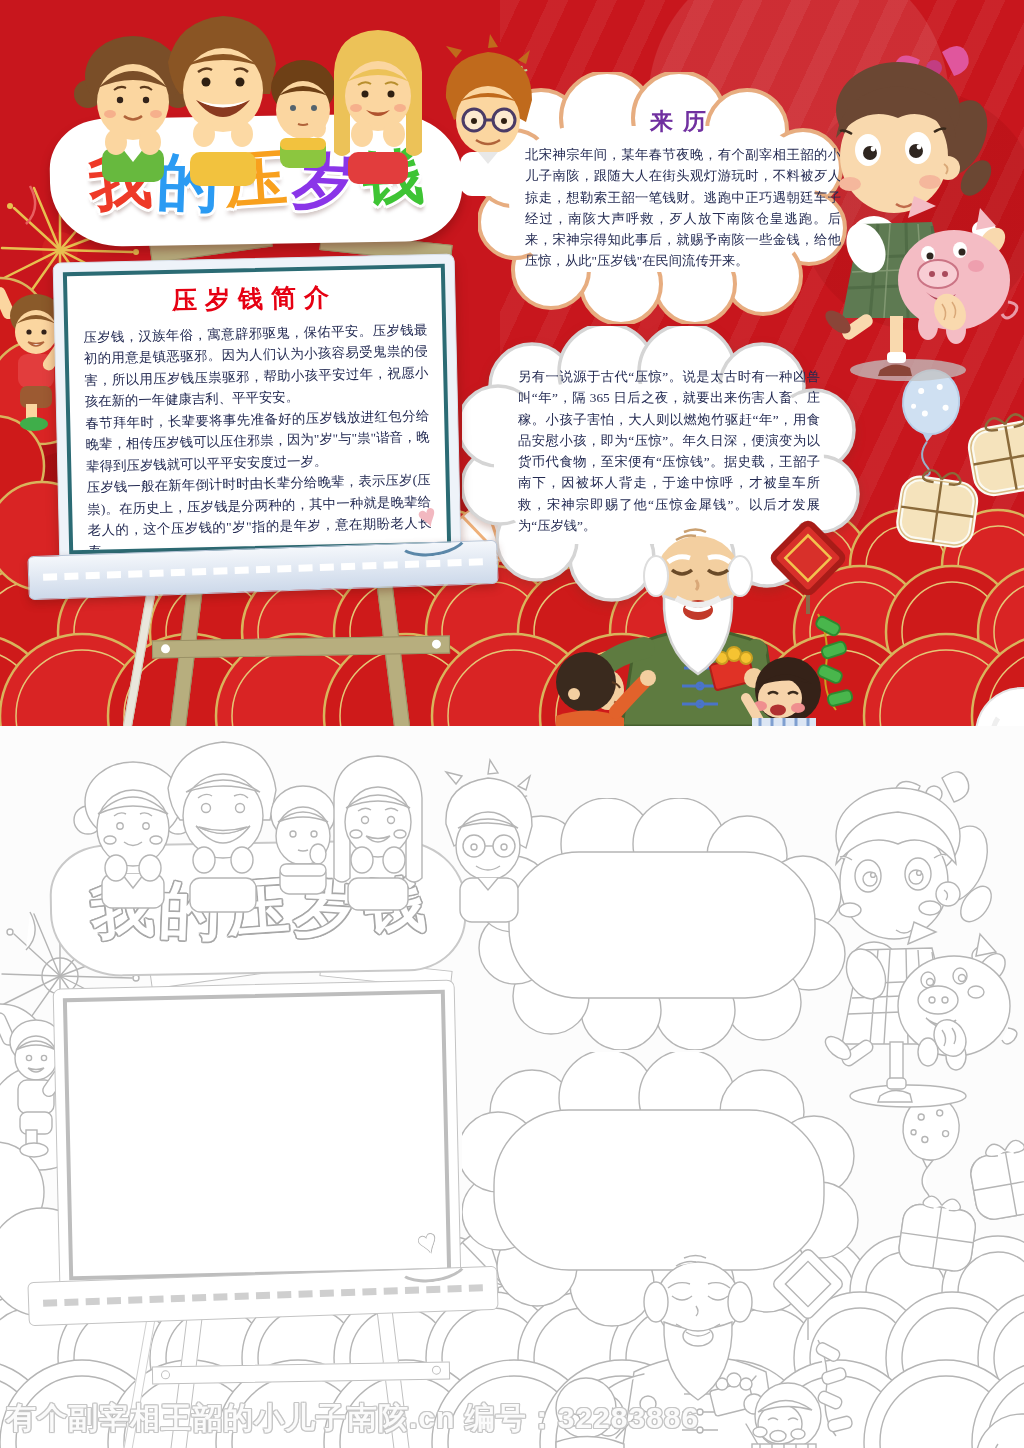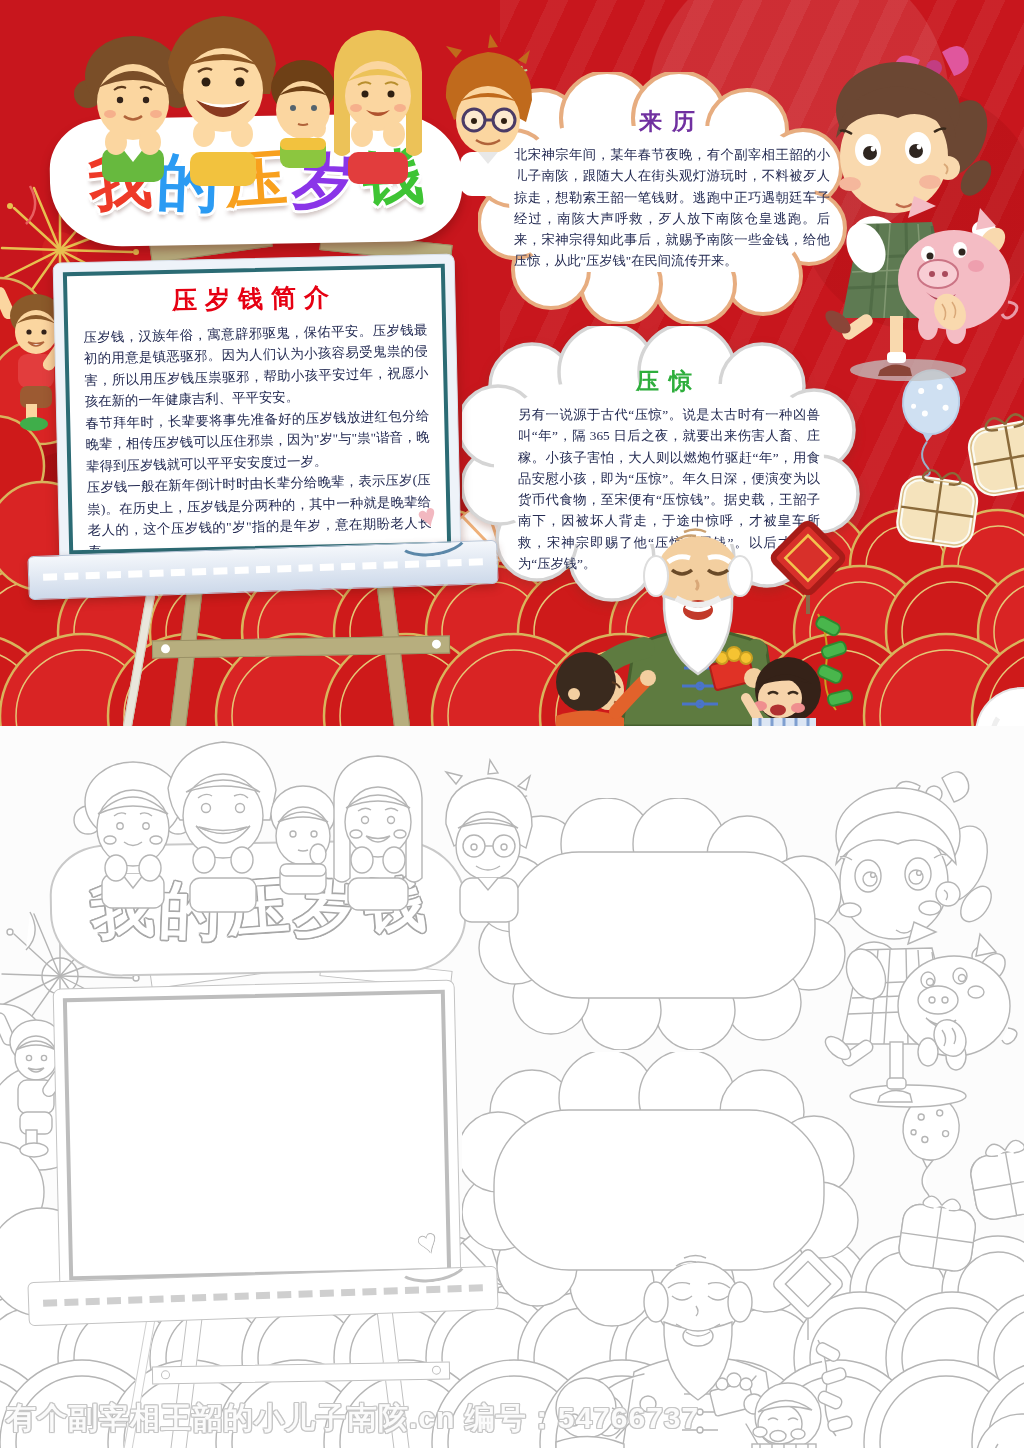--- a/index.html
+++ b/index.html
@@ -76,21 +76,21 @@
     border:3px solid transparent;border-bottom-color:#5b87a8;border-radius:50%;transform:rotate(-8deg);}
   .heart-glyph{position:absolute;left:26px;top:2px;font-size:32px;color:#f2b8c0;
     transform:rotate(-18deg);line-height:1;}
 
   
   .bubble{z-index:3;}
   .bubble svg{position:absolute;inset:0;width:100%;height:100%;}
   .bubble.origin{left:478px;top:72px;width:372px;height:252px;}
   .bubble.yajing{left:462px;top:326px;width:400px;height:280px;}
   .bubble-text{position:absolute;z-index:2;}
-  .bubble.origin .bubble-text{left:36px;top:34px;width:316px;}
+  .bubble.origin .bubble-text{left:47px;top:34px;width:316px;}
   .bubble.yajing .bubble-text{left:56px;top:40px;width:302px;}
   .bubble-heading{text-align:center;font-family:"Liberation Serif",serif;font-weight:bold;
     font-size:23px;letter-spacing:10px;margin:0 0 7px 0;}
   .bubble-p{font-family:"Liberation Serif",serif;font-size:13.3px;line-height:1.6;
     text-align:justify;margin:0;}
 
   
   .watermark{position:absolute;left:6px;top:672px;z-index:30;font-weight:bold;font-size:30px;
     letter-spacing:1px;color:#fbfbfb;white-space:nowrap;
     text-shadow:1.2px 0 #c6c6c6,-1.2px 0 #c6c6c6,0 1.2px #c6c6c6,0 -1.2px #c6c6c6,
@@ -416,21 +416,20 @@
             <circle cx="305" cy="220" r="40"></circle>
               <circle cx="230" cy="232" r="42"></circle>
               <circle cx="150" cy="232" r="42"></circle>
             <circle cx="75" cy="214" r="40"></circle>
               <circle cx="38" cy="160" r="38"></circle>
               <circle cx="36" cy="100" r="40"></circle>
           </g>
           <rect x="32" y="58" width="330" height="160" rx="75" fill="#fff" stroke="none"></rect>
         </svg>
         <div class="bubble-text erase">
-          <h3 class="bubble-heading" style="color: rgb(46, 174, 60);">压惊</h3>
           <p class="bubble-p" style="color: rgb(35, 42, 82);">另有一说源于古代“压惊”。说是太古时有一种凶兽叫“年”，隔 365 日后之夜，就要出来伤害人畜、庄稼。小孩子害怕，大人则以燃炮竹驱赶“年”，用食品安慰小孩，即为“压惊”。年久日深，便演变为以货币代食物，至宋便有“压惊钱”。据史载，王韶子南下，因被坏人背走，于途中惊呼，才被皇车所救，宋神宗即赐了他“压惊金犀钱”。以后才发展为“压岁钱”。</p>
         </div>
       </div>
 
       <svg class="art" style="left:898px;top:368px;width:62px;height:108px;z-index:3;transform:rotate(6deg)" viewBox="0 0 62 108">
         <ellipse cx="31" cy="34" rx="28" ry="32" fill="#cfe0f2" stroke="#b9cfe8" stroke-width="2"></ellipse>
         <g fill="#fff">
             <circle cx="20" cy="24" r="3"></circle>
             <circle cx="38" cy="18" r="3"></circle>
             <circle cx="46" cy="38" r="3"></circle>
@@ -1022,17 +1021,17 @@
             <ellipse cx="282" cy="190" rx="7" ry="5" fill="#ef8f8f"></ellipse>
           <path d="M244,204 Q236,190 230,180" stroke="#f6d3aa" stroke-width="10" fill="none" stroke-linecap="round"></path>
           <rect x="236" y="200" width="64" height="8" fill="#dce6f4"></rect>
           <path d="M244,200 v8 M256,200 v8 M268,200 v8 M280,200 v8 M292,200 v8" stroke="#7f9fd0" stroke-width="3"></path>
         </g>
       </svg>
 
     </div>
     <div class="watermark">
       <span>有个副宰相王韶的小儿子南陔.cn</span>
-      <span>编号：54766737</span>
+      <span>编号：32283886</span>
     </div>
   </section>
 
 </div>
 
 </body></html>

